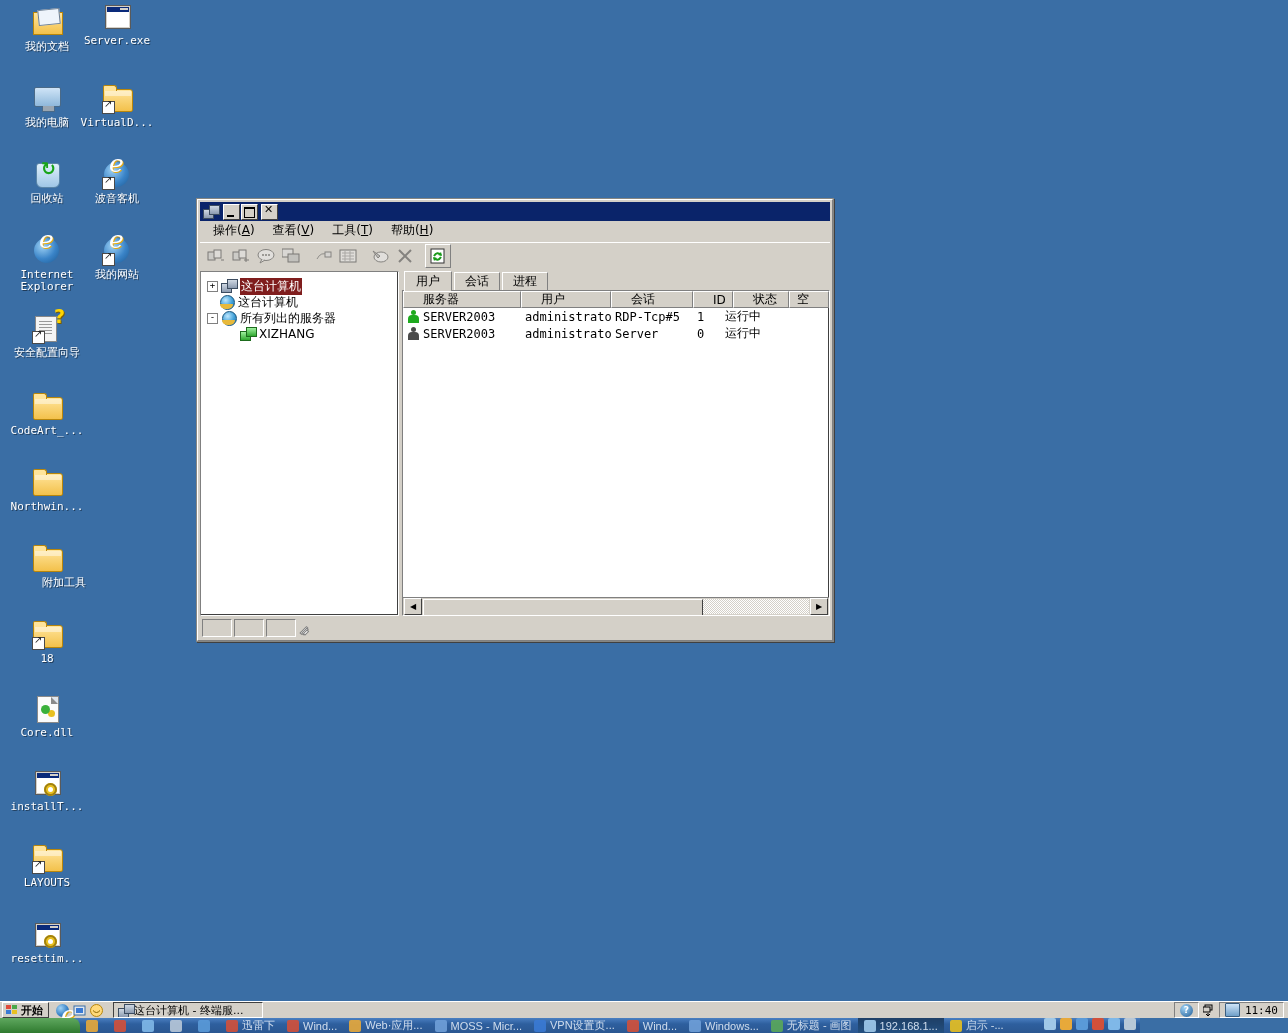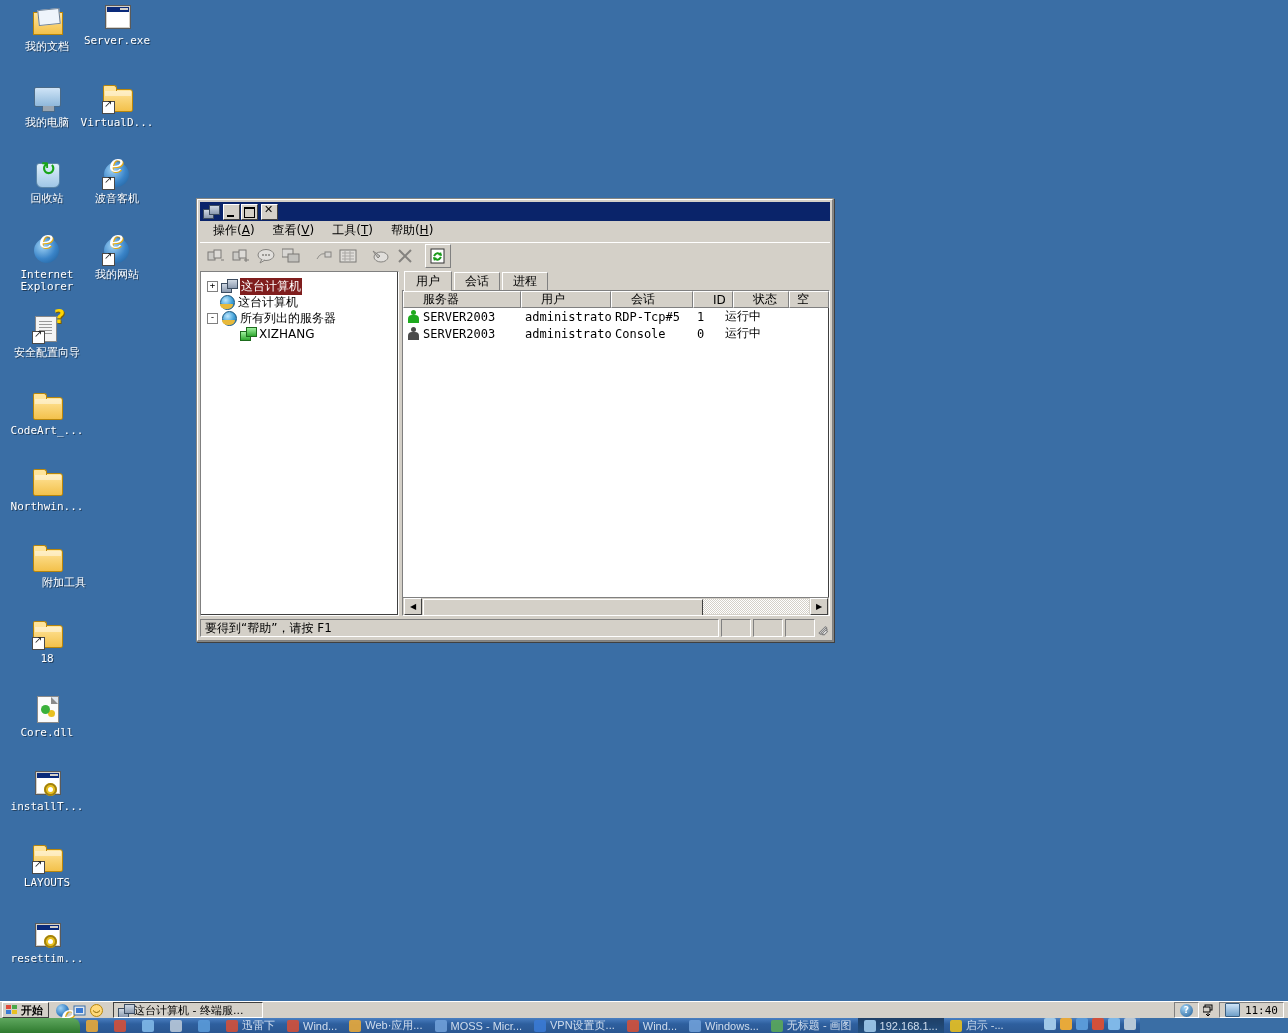--- a/index.html
+++ b/index.html
@@ -727,39 +727,38 @@
                 <div class="lcell" style="width: 118px;"><span class="usericon on"><span class="head"></span><span class="body"></span></span><span>SERVER2003</span></div>
                 <div class="lcell" style="width: 90px;">administrator</div>
                 <div class="lcell" style="width: 82px;">RDP-Tcp#5</div>
                 <div class="lcell" style="width: 28px;">1</div>
                 <div class="lcell" style="width: 56px;">运行中</div>
                 <div class="lcell ralign" style="width: 34px;"></div>
               </div>
               <div class="lrow">
                 <div class="lcell" style="width: 118px;"><span class="usericon off"><span class="head"></span><span class="body"></span></span><span>SERVER2003</span></div>
                 <div class="lcell" style="width: 90px;">administrator</div>
-                <div class="lcell" style="width: 82px;">Console</div>
+                <div class="lcell" style="width: 82px;">Server</div>
                 <div class="lcell" style="width: 28px;">0</div>
                 <div class="lcell" style="width: 56px;">运行中</div>
                 <div class="lcell ralign" style="width: 34px;"></div>
               </div>
             </div>
         <div class="hscroll">
           <div class="sbbtn">◀</div>
           <div class="sbtrack">
             <div class="sbthumb" id="sbthumb" style="width: 72%;"></div>
           </div>
           <div class="sbbtn">▶</div>
         </div>
       </div>
     </div>
   </div>
 
   <div class="statusbar">
-    <div class="stpanel main">要得到“帮助”，请按 F1</div>
     <div class="stpanel small"></div>
     <div class="stpanel small"></div>
     <div class="stpanel small"></div>
     <div class="grip">
           <i></i>
           <i></i>
           <i></i>
         </div>
   </div>
 

